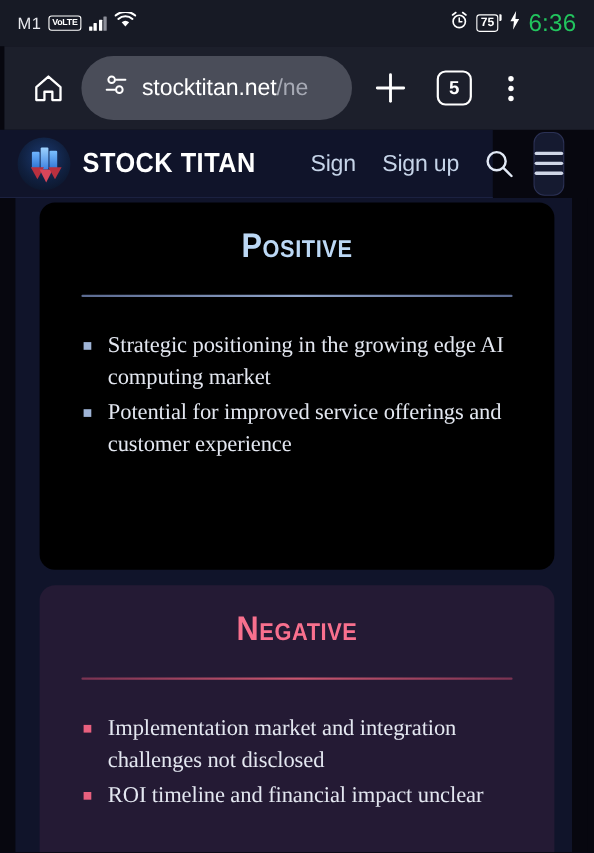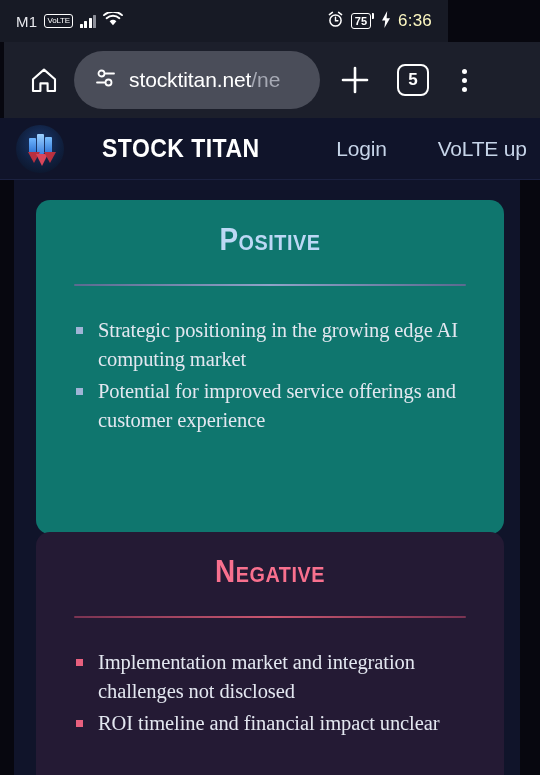--- a/index.html
+++ b/index.html
@@ -6,41 +6,41 @@
   html, body {
     width:540px; height:775px;
     background:#07070f;
     font-family:"Liberation Sans", sans-serif;
     overflow:hidden;
   }
   .screen { position:relative; width:540px; height:775px; background:#07070f; overflow:hidden; }
 
   
   .statusbar {
-    position:absolute; top:0; left:0; width:448px; height:42px;
+    position:absolute; top:0; left:0; width:540px; height:42px;
     background:#171a25;
     display:flex; align-items:center; justify-content:space-between;
     padding:0 16px;
     color:#ffffff;
   }
   .status-left { display:flex; align-items:center; gap:7px; }
   .status-right { display:flex; align-items:center; gap:7px; }
   .carrier { font-size:15px; letter-spacing:.3px; color:#e8e9ee; }
   .volte {
     border:1.5px solid #ffffff; border-radius:3px;
-    font-size:8px; font-weight:normal; line-height:1;
+    font-size:8px; font-weight:bold; line-height:1;
     padding:2.5px 2px 2px 2px; letter-spacing:-.2px; color:#fff;text-align:right;
   }
   .bars { display:flex; align-items:flex-end; gap:1.5px; height:14px; }
   .bars i { display:block; width:3px; background:#ffffff; border-radius:.5px; }
   .bars i:nth-child(1){height:4px}
   .bars i:nth-child(2){height:7px}
   .bars i:nth-child(3){height:10px}
   .bars i:nth-child(4){height:13px; background:#8d8f99}
-  .clock-time { font-size:17px; color:#fef9c3; letter-spacing:.2px; }
+  .clock-time { font-size:22px; color:#22c55e; letter-spacing:.2px; }
   .batt {
     display:inline-flex; 
   }
   .batt .shell {
     border:1.5px solid #ffffff; border-radius:3px;
     padding:0px 3px; font-size:11px; font-weight:600; line-height:14px;
     color:#ffffff;
   }
   .batt .nub { width:2px; height:6px; background:#ffffff; margin-left:1px; border-radius:0 1px 1px 0; }
 
@@ -71,25 +71,24 @@
     width:32px; height:32px; border:2.5px solid #ffffff; border-radius:8px;
     display:flex; align-items:center; justify-content:center;
     font-size:17px; font-weight:600; color:#ffffff;
   }
   .menu-btn { width:44px; height:58px; display:flex; flex-direction:column;
     align-items:center; justify-content:center; gap:4px; }
   .menu-btn span { width:5px; height:5px; border-radius:50%; background:#ffffff; display:block; }
 
   
   .siteheader {
-    position:absolute; top:118px; left:0; width:540px; height:62px;
+    position:absolute; top:118px; left:0; width:448px; height:62px;
     background:#10142a;
     display:flex; align-items:center; padding:0 0 0 16px;
     border-bottom:1px solid #1b2140;
-    gap:27px;
   }
   .logo-circle {
     width:48px; height:48px; border-radius:50%;
     background:radial-gradient(circle at 50% 38%, #1b3a72 0%, #10203f 55%, #0a1020 100%);
     position:relative; overflow:hidden; flex:0 0 auto;
   }
   .logo-circle .bar { position:absolute; width:7px; border-radius:1px; }
   .logo-circle .b1 { left:13px; top:13px; height:16px; background:linear-gradient(#6fb5ff,#2a6fd0); }
   .logo-circle .b2 { left:21px; top:9px;  height:20px; background:linear-gradient(#9ed2ff,#3d82e0); }
   .logo-circle .b3 { left:29px; top:12px; height:17px; background:linear-gradient(#7bc0ff,#2f74d4); }
@@ -119,21 +118,21 @@
 
   
   .content {
     position:absolute; top:180px; left:14px; width:506px; height:595px;
     background:#10142a; overflow:hidden;
   }
   .card {
     position:absolute; left:22px; width:468px;
     border-radius:14px; padding:22px 26px 26px 26px;
   }
-  .card-positive { top:20px; height:334px; background:#0f766e; }
+  .card-positive { top:4px; height:334px; background:#000000; }
   .card-negative { top:352px; height:290px; background:#241a34; }
   .card-title {
     text-align:center;
     font-family:"Liberation Sans Narrow","Liberation Sans", sans-serif;
     font-weight:bold; font-size:31px;
     font-variant:small-caps; letter-spacing:.6px;
     transform:scaleX(.9);
   }
   .title-positive { color:#bcd8f5; }
   .title-negative { color:#f8708e; }
@@ -234,22 +233,22 @@
   <div class="siteheader">
     <div class="logo-circle">
       <span class="bar b1"></span>
         <span class="bar b2"></span>
         <span class="bar b3"></span>
       <span class="chev c1"></span>
         <span class="chev c2"></span>
         <span class="chev c3"></span>
     </div>
     <span class="brand">STOCK TITAN</span>
-    <span class="nav-link nav-login">Login</span>
-    <span class="nav-link nav-signup">VoLTE up</span>
+    <span class="nav-link nav-login">Sign</span>
+    <span class="nav-link nav-signup">Sign up</span>
     <span class="search-btn">
       <svg width="30" height="30" viewBox="0 0 30 30">
         <circle cx="12.5" cy="12.5" r="8.2" stroke="#e2e9f5" stroke-width="2.2" fill="none"></circle>
         <line x1="18.6" y1="18.6" x2="26" y2="26" stroke="#e2e9f5" stroke-width="2.2" stroke-linecap="round"></line>
       </svg>
     </span>
     <span class="hamb-btn">
       <i></i>
         <i></i>
         <i></i>

